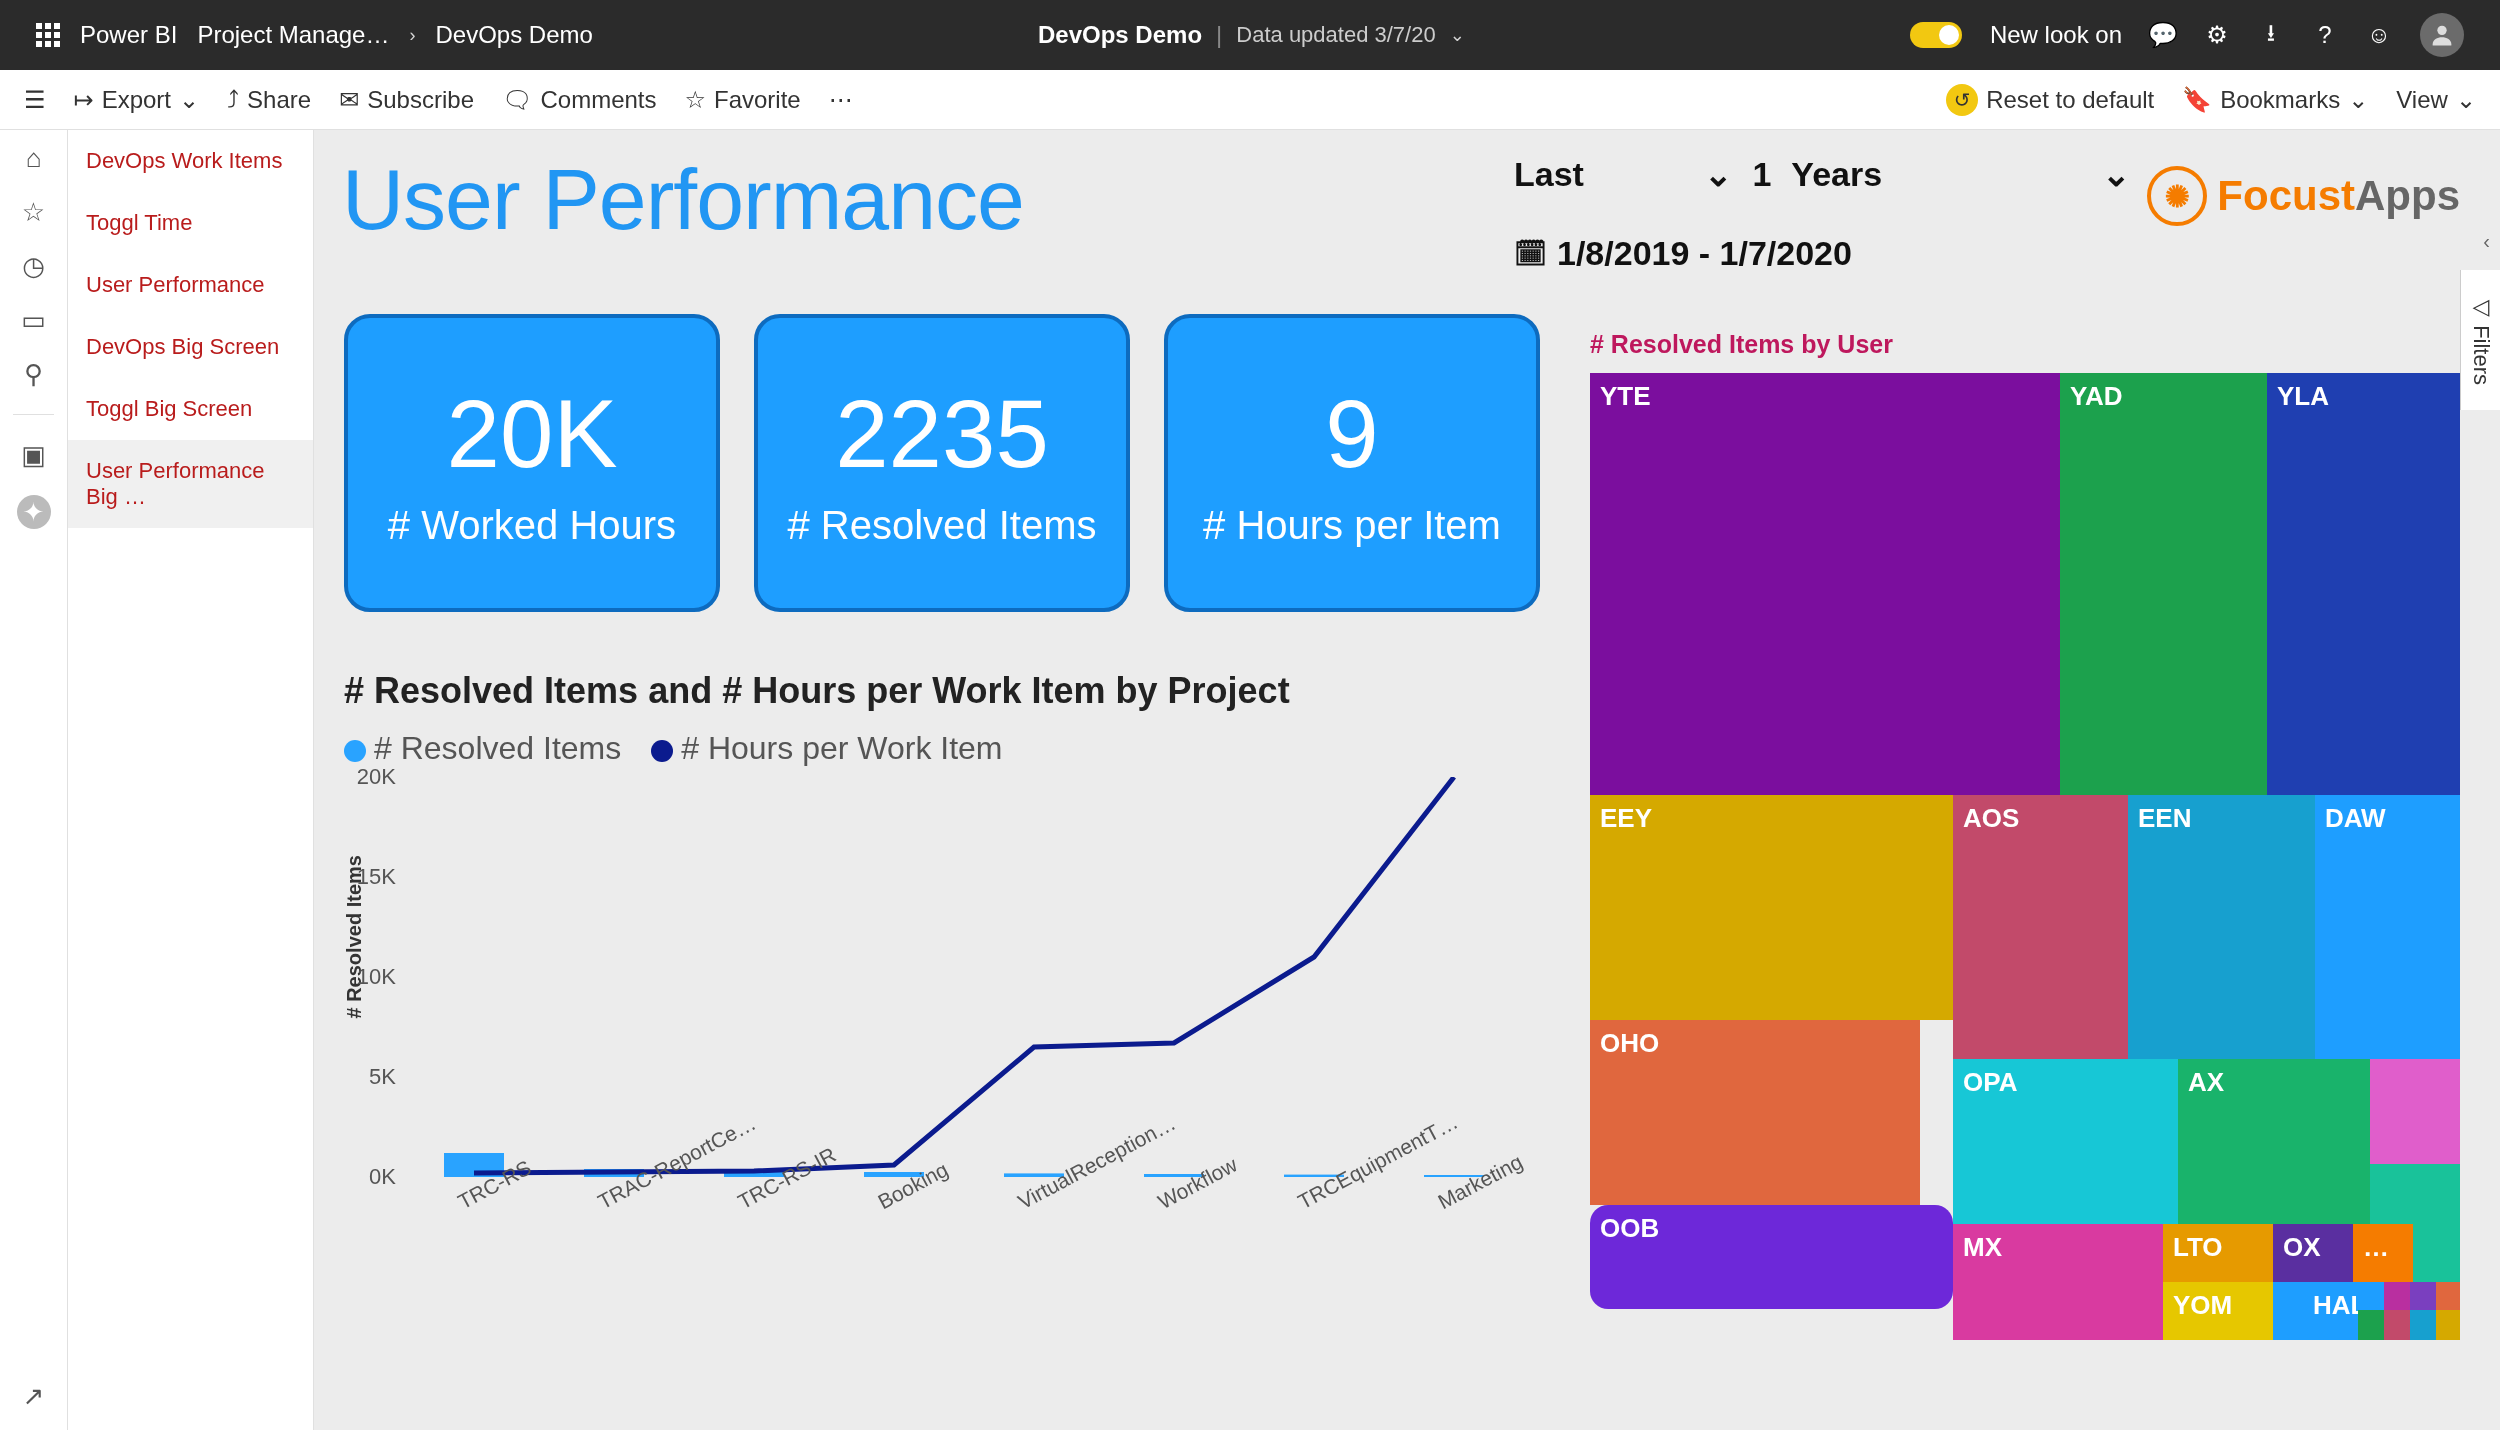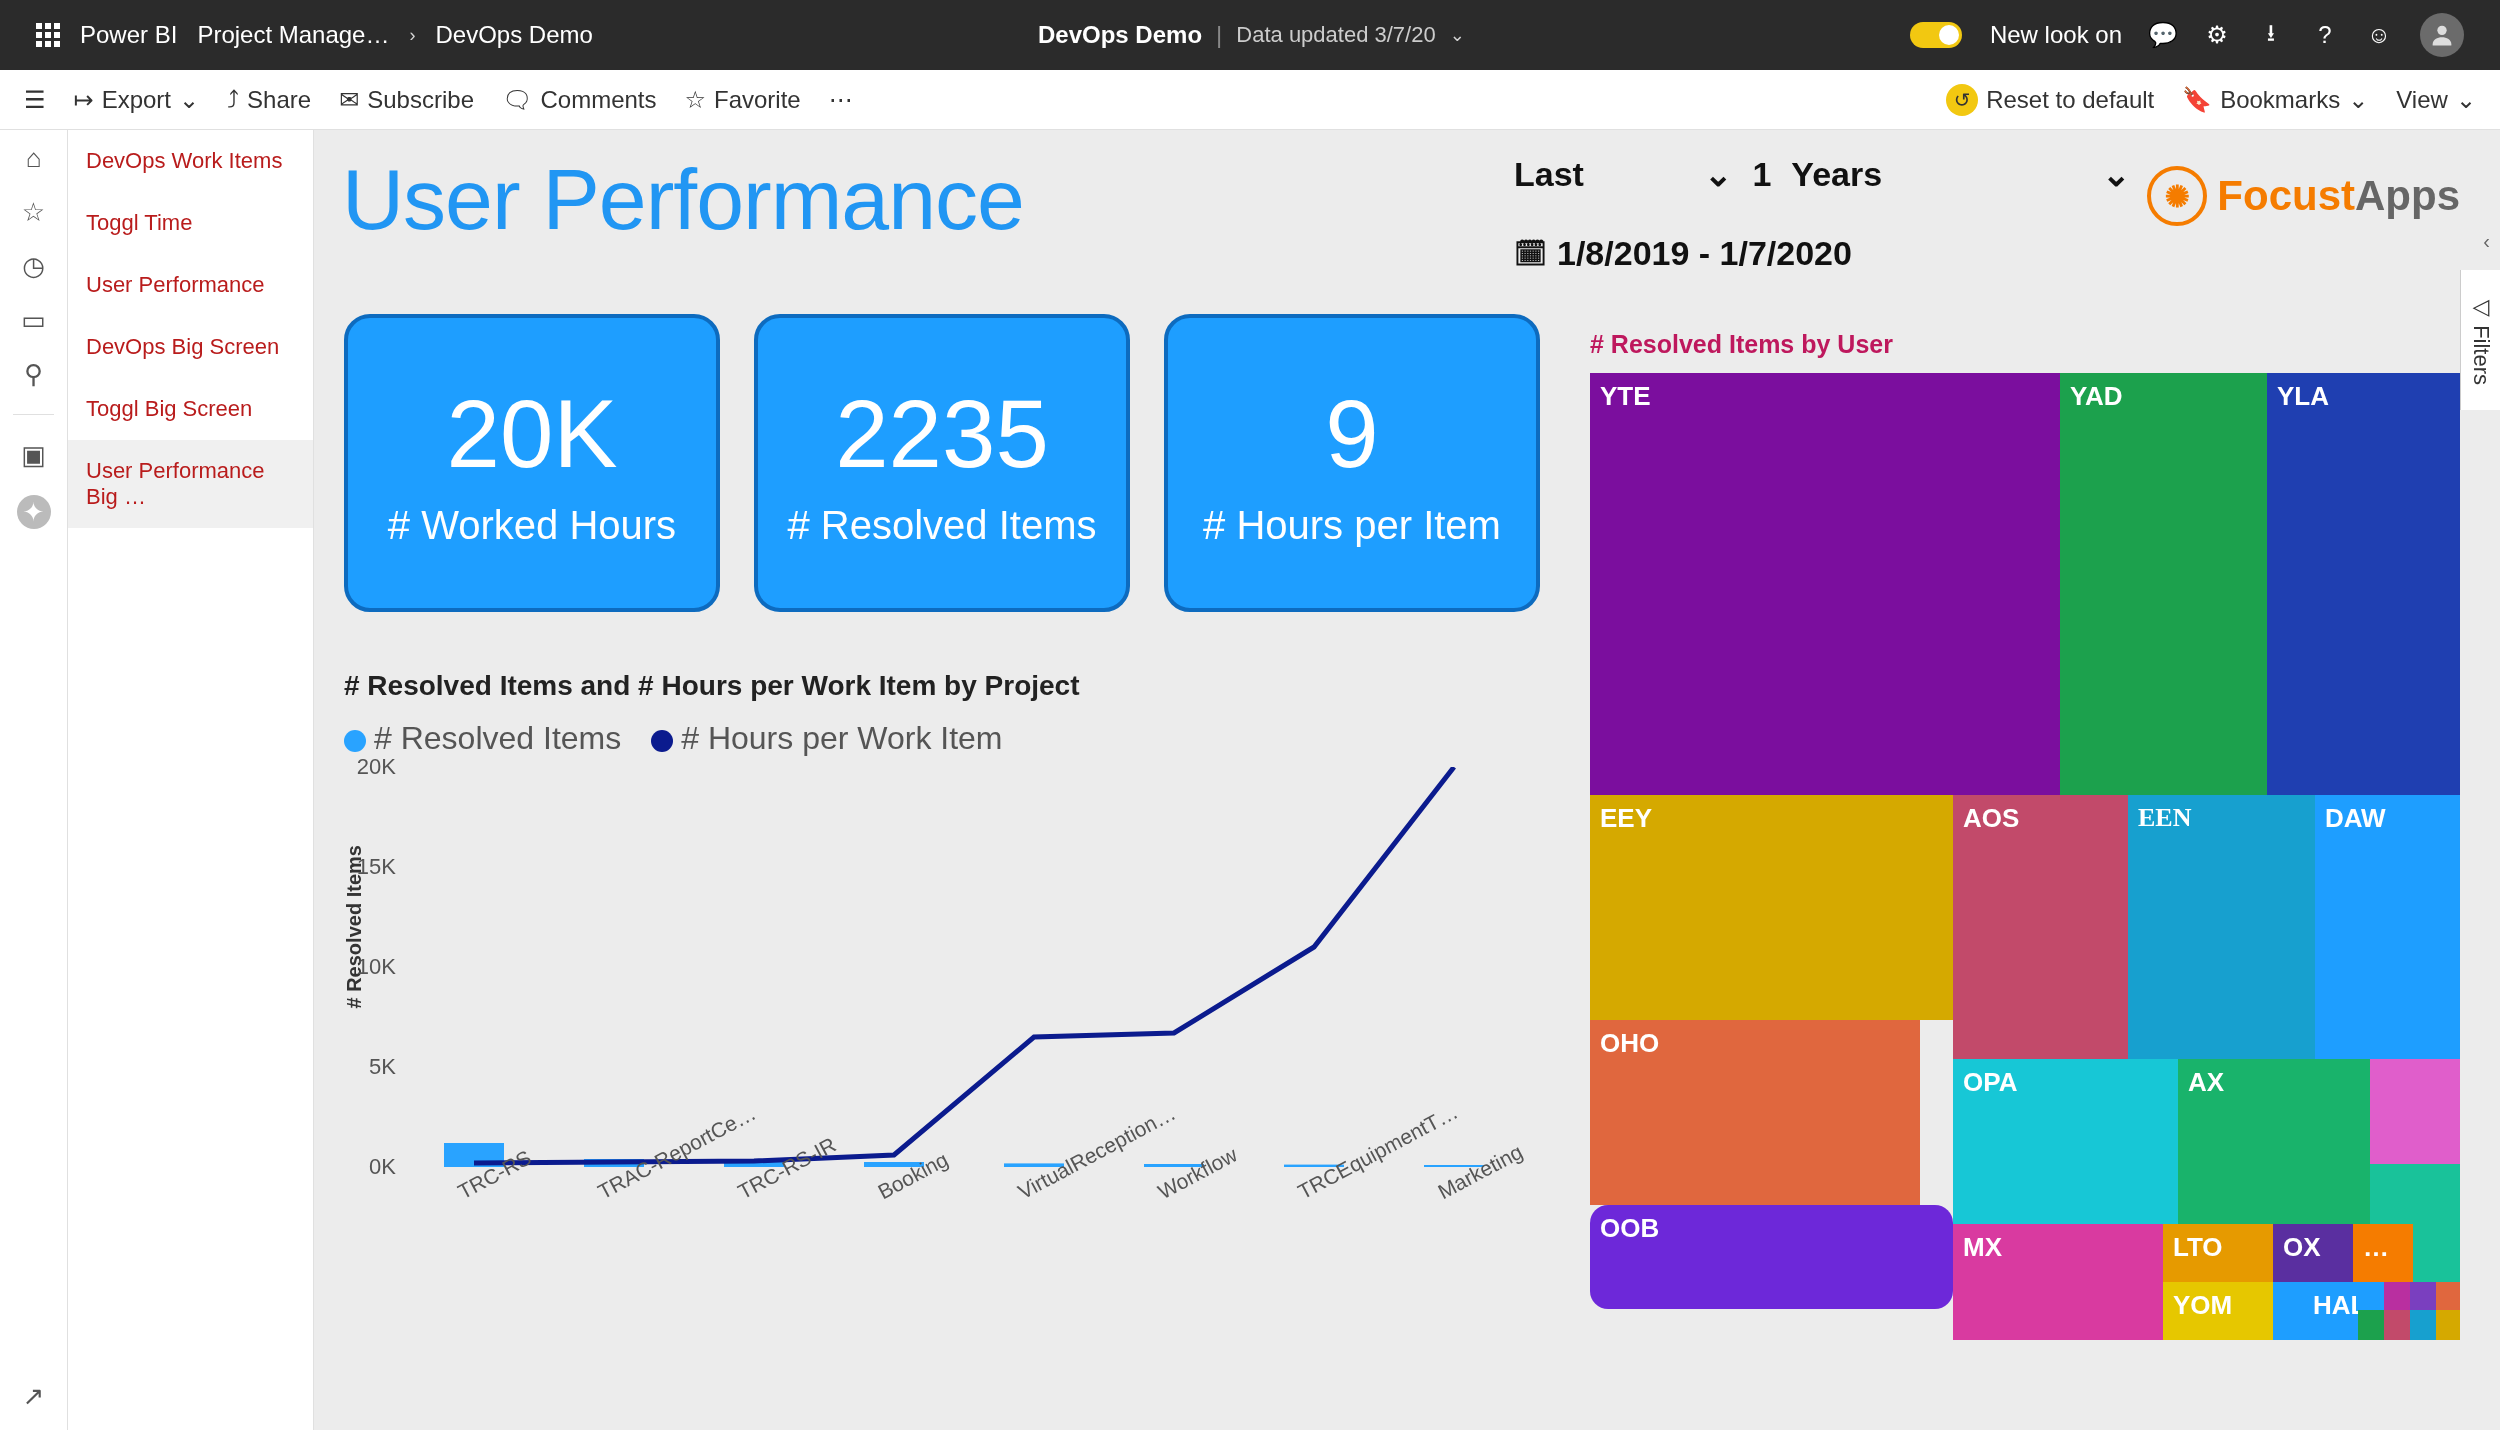--- a/index.html
+++ b/index.html
@@ -48,21 +48,21 @@
 .logo { position: absolute; right: 40px; top: 36px; display: flex; align-items: center; gap: 10px; font-size: 42px; font-weight: 700; color: #666; }
 .logo b { color: #f57c00; font-weight: 700; }
 .logo-badge { width: 60px; height: 60px; border-radius: 50%; border: 4px solid #f57c00; display: flex; align-items: center; justify-content: center; color: #f57c00; font-size: 30px; }
 
 .cards { position: absolute; top: 184px; left: 30px; display: flex; gap: 34px; }
 .card { width: 376px; height: 298px; background: #1e9eff; border-radius: 26px; border: 4px solid #0d6bbf; display: flex; flex-direction: column; align-items: center; justify-content: center; color: #fff; }
 .card .val { font-size: 96px; font-weight: 500; }
 .card .lbl { font-size: 40px; margin-top: 14px; }
 
 .chart-area { position: absolute; top: 540px; left: 30px; width: 1195px; }
-.chart-title { font-size: 28px; font-weight: 700; color: #222; margin-bottom: 18px; }
+.chart-title { font-size: 36px; font-weight: 700; color: #222; margin-bottom: 18px; }
 .legend { display: flex; gap: 30px; font-size: 32px; color: #555; margin-bottom: 10px; }
 .leg-dot { width: 22px; height: 22px; border-radius: 50%; display: inline-block; margin-right: 8px; vertical-align: middle; }
 .chart-box { position: relative; height: 475px; margin-left: 60px; }
 .yaxis-label { position: absolute; left: -50px; top: 230px; transform: rotate(-90deg); transform-origin: left; font-size: 20px; font-weight: 700; color: #333; }
 .ytick { position: absolute; left: -8px; font-size: 22px; color: #555; transform: translate(-100%, -50%); }
 .plot { position: absolute; left: 0; top: 0; width: 1120px; height: 400px; }
 .xlabels { position: absolute; top: 400px; left: 0; width: 1120px; }
 .xlabel { position: absolute; font-size: 21px; color: #555; transform: rotate(-28deg); transform-origin: left top; white-space: nowrap; }
 
 .tree-area { position: absolute; top: 200px; right: 40px; width: 870px; }
@@ -243,21 +243,21 @@
     <div class="tree-area">
       <div class="tree-title"># Resolved Items by User</div>
       <div class="tree" id="tree">
           <div class="tile" style="left: 470px; top: 0px; width: 207px; height: 422px; background: rgb(28, 161, 77);">YAD</div>
           <div class="tile" style="left: 0px; top: 0px; width: 470px; height: 422px; background: rgb(123, 14, 158);">YTE</div>
           <div class="tile" style="left: 677px; top: 0px; width: 193px; height: 422px; background: rgb(31, 63, 177);">YLA</div>
           <div class="tile" style="left: 0px; top: 422px; width: 363px; height: 225px; background: rgb(213, 169, 0);">EEY</div>
           <div class="tile" style="left: 0px; top: 647px; width: 330px; height: 185px; background: rgb(224, 103, 62);">OHO</div>
           <div class="tile" style="left: 0px; top: 832px; width: 363px; height: 104px; background: #6d28d9; border-radius: 18px;">OOB</div>
           <div class="tile" style="left: 363px; top: 422px; width: 175px; height: 264px; background: rgb(194, 74, 106);">AOS</div>
-          <div class="tile" style="left: 538px; top: 422px; width: 187px; height: 264px; background: rgb(23, 160, 207); font-family: Liberation Serif, serif;">EEN</div>
+          <div class="tile" style="left: 538px; top: 422px; width: 187px; height: 264px; background: rgb(23, 160, 207);">EEN</div>
           <div class="tile" style="left: 725px; top: 422px; width: 145px; height: 264px; background: rgb(30, 158, 255);">DAW</div>
           <div class="tile" style="left: 363px; top: 686px; width: 225px; height: 165px; background: rgb(23, 199, 214);">OPA</div>
           <div class="tile" style="left: 588px; top: 686px; width: 192px; height: 165px; background: rgb(25, 179, 107);">AX</div>
           <div class="tile" style="left: 780px; top: 686px; width: 45px; height: 105px; background: rgb(224, 94, 203); font-size: 16px;"></div>
           <div class="tile" style="left: 825px; top: 686px; width: 45px; height: 105px; background: rgb(224, 94, 203); font-size: 16px;"></div>
           <div class="tile" style="left: 780px; top: 791px; width: 90px; height: 60px; background: rgb(25, 194, 154);"></div>
           <div class="tile" style="left: 363px; top: 851px; width: 210px; height: 116px; background: rgb(217, 58, 160);">MX</div>
           <div class="tile" style="left: 573px; top: 851px; width: 110px; height: 58px; background: rgb(230, 154, 0);">LTO</div>
           <div class="tile" style="left: 683px; top: 851px; width: 80px; height: 58px; background: rgb(90, 47, 160);">OX</div>
           <div class="tile" style="left: 763px; top: 851px; width: 60px; height: 58px; background: rgb(245, 124, 0);">…</div>

